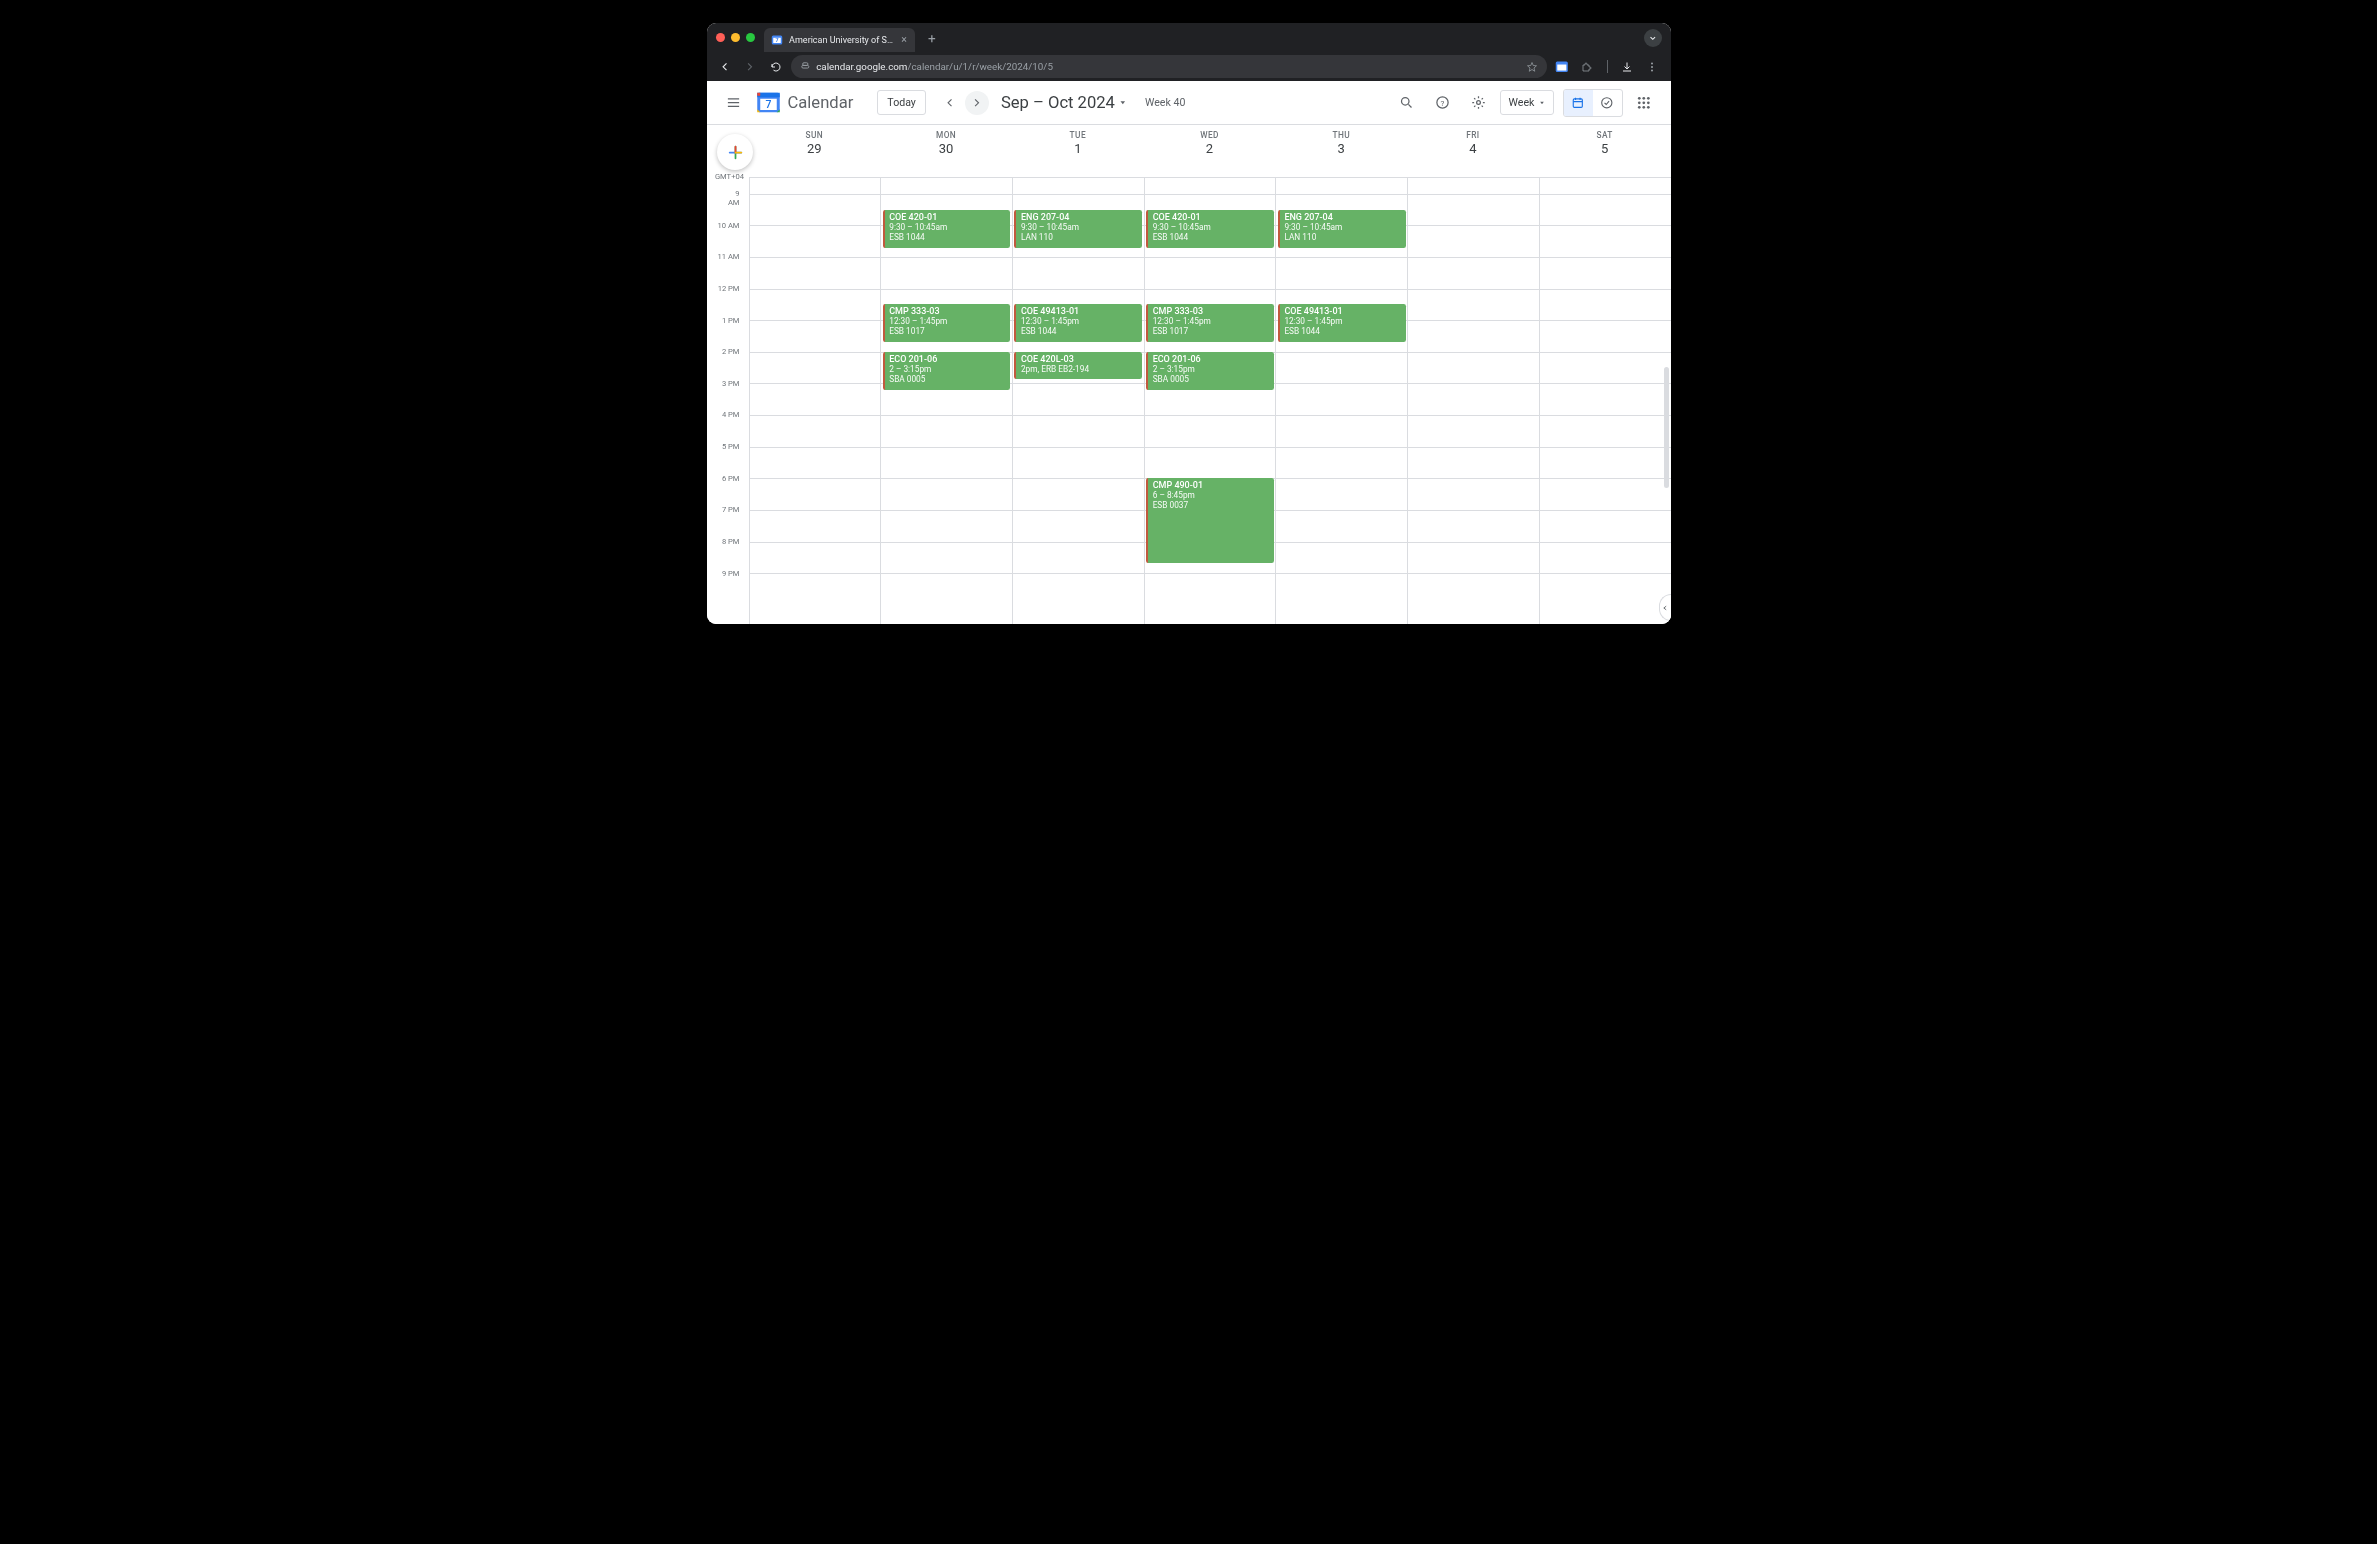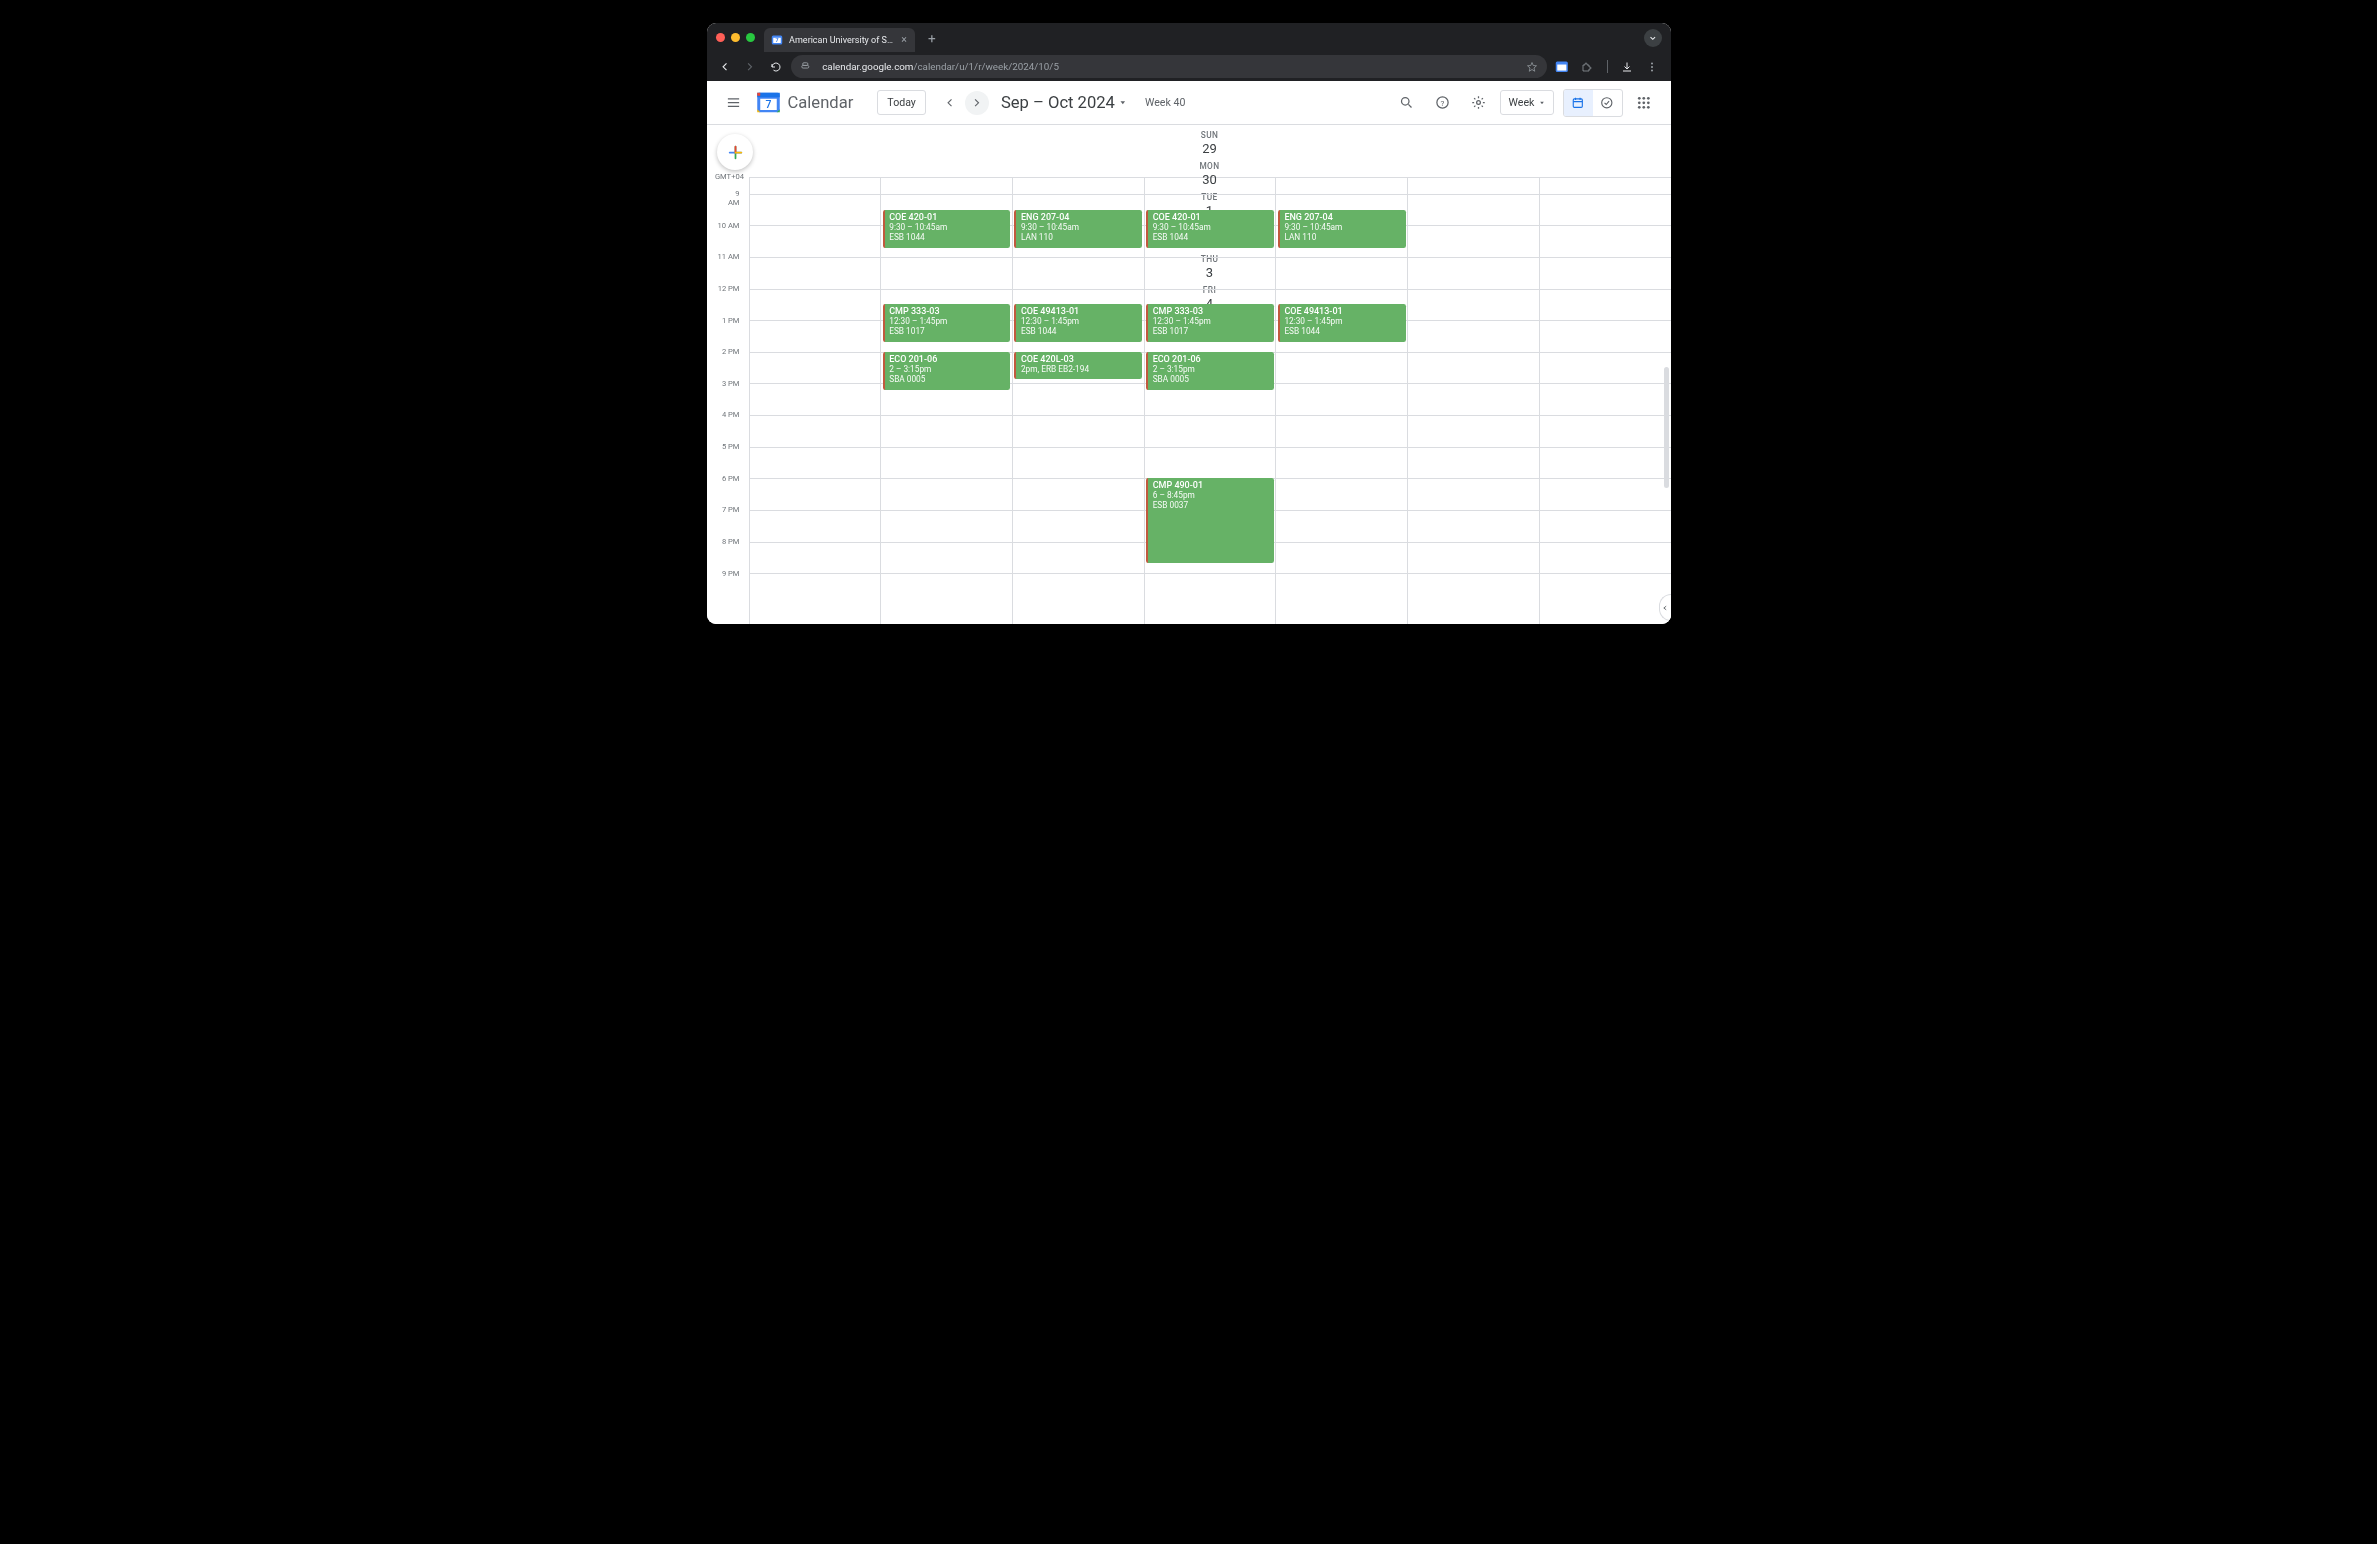--- a/index.html
+++ b/index.html
@@ -14,21 +14,21 @@
 .dot.r { background: #ff5f57; }
 .dot.y { background: #febc2e; }
 .dot.g { background: #28c840; }
 .tab { display: flex; align-items: center; background: #35363a; border-radius: 6px 6px 0 0; padding: 0 7.6px; height: 24px; margin-top: 4.5px; gap: 6px; max-width: 151px; }
 .tab-title { color: #e8eaed; font-size: 9px; white-space: nowrap; overflow: hidden; text-overflow: ellipsis; }
 .tab-close { color: #9aa0a6; font-size: 10.6px; cursor: pointer; }
 .tab-favicon { width:12px; height:12px; display:flex; align-items:center; justify-content:center; }
 .newtab { color: #9aa0a6; margin-left: 7.6px; font-size: 13.6px; cursor: pointer; padding: 3px 6px; }
 .addrbar { display: flex; align-items: center; height: 29px; padding: 0 7.6px; gap: 4.5px; }
 .nav-icon { width: 21px; height: 21px; display: flex; align-items: center; justify-content: center; color: #9aa0a6; border-radius: 50%; cursor: pointer; }
-.urlbox { flex: 1; background: #35363a; border-radius: 12px; height: 23px; display: flex; align-items: center; padding: 0 9px; gap: 12px; }
+.urlbox { flex: 1; background: #35363a; border-radius: 12px; height: 23px; display: flex; align-items: center; padding: 0 9px; gap: 6px; }
 .url-text { color: #9aa0a6; font-size: 9.8px; }
 .url-text .bright { color: #e8eaed; }
 .expand-circle { width: 18px; height: 18px; border-radius: 50%; background: #3c4043; color:#e8eaed; display:flex; align-items:center; justify-content:center; margin-left:auto; font-size:8.3px; cursor:pointer; }
 .addrbar-divider { width:0.8px; height:13.6px; background:#5f6368; margin:0 4.5px; }
 
 
 .cal-header { height: 44px; display: flex; align-items: center; padding: 0 12px; gap: 6px; border-bottom: 0.8px solid #dadce0; background:#fff; }
 .hamburger { width: 30px; height: 30px; display:flex; align-items:center; justify-content:center; cursor:pointer; border-radius:50%; }
 .logo { display:flex; align-items:center; gap:6px; margin-right:18px; }
 .logo-text { font-size: 16.6px; color: #5f6368; font-weight: 400; }
@@ -46,21 +46,21 @@
 .toggle-group .tg.active { background:#e8f0fe; color:#1a73e8; }
 
 
 .cal-body { flex:1; display:flex; position:relative; overflow:hidden; background:#fff; }
 .create-fab { position:absolute; left:10.6px; top:9px; width:36px; height:36px; border-radius:50%; background:#fff; box-shadow:0 1.5px 4.5px rgba(0,0,0,0.25); display:flex; align-items:center; justify-content:center; cursor:pointer; z-index:5; }
 .timecol { width:42px; padding-top:53px; position:relative; }
 .tz-label { position:absolute; top:47px; right:4.5px; font-size:7.6px; color:#70757a; }
 .hour-label { height:32px; text-align:right; padding-right:4.5px; font-size:7.6px; color:#70757a; position:relative; top:-4.5px; }
 
 .grid-area { flex:1; display:flex; flex-direction:column; position:relative; }
-.day-headers { display:flex; height:53px; border-bottom: 0.8px solid #dadce0; flex-direction: column; }
+.day-headers { display:flex; height:53px; border-bottom: 0.8px solid #dadce0; }
 .day-header { flex:1; display:flex; flex-direction:column; align-items:center; justify-content:flex-start; padding-top:4.5px; }
 .day-header .dow { font-size:8.3px; color:#70757a; font-weight:500; letter-spacing:0.4px; }
 .day-header .dnum { font-size:13px; color:#3c4043; font-weight:400; margin-top:1.5px; }
 
 .grid-body { flex:1; display:flex; position:relative; overflow:hidden; }
 .day-col { flex:1; border-left:0.8px solid #dadce0; position:relative; }
 .hour-line { position:absolute; left:0; right:0; border-top:0.8px solid #dadce0; }
 
 .event { position:absolute; left:1.5px; right:1.5px; background:#66b266; border-left:2.3px solid #c05a3e; border-radius:2.3px; padding:2.3px 4.5px; color:#fff; font-size:9px; cursor:pointer; overflow:hidden; }
 .event .ev-title { font-weight:500; font-size:9px; white-space:nowrap; overflow:hidden; text-overflow:ellipsis; }

